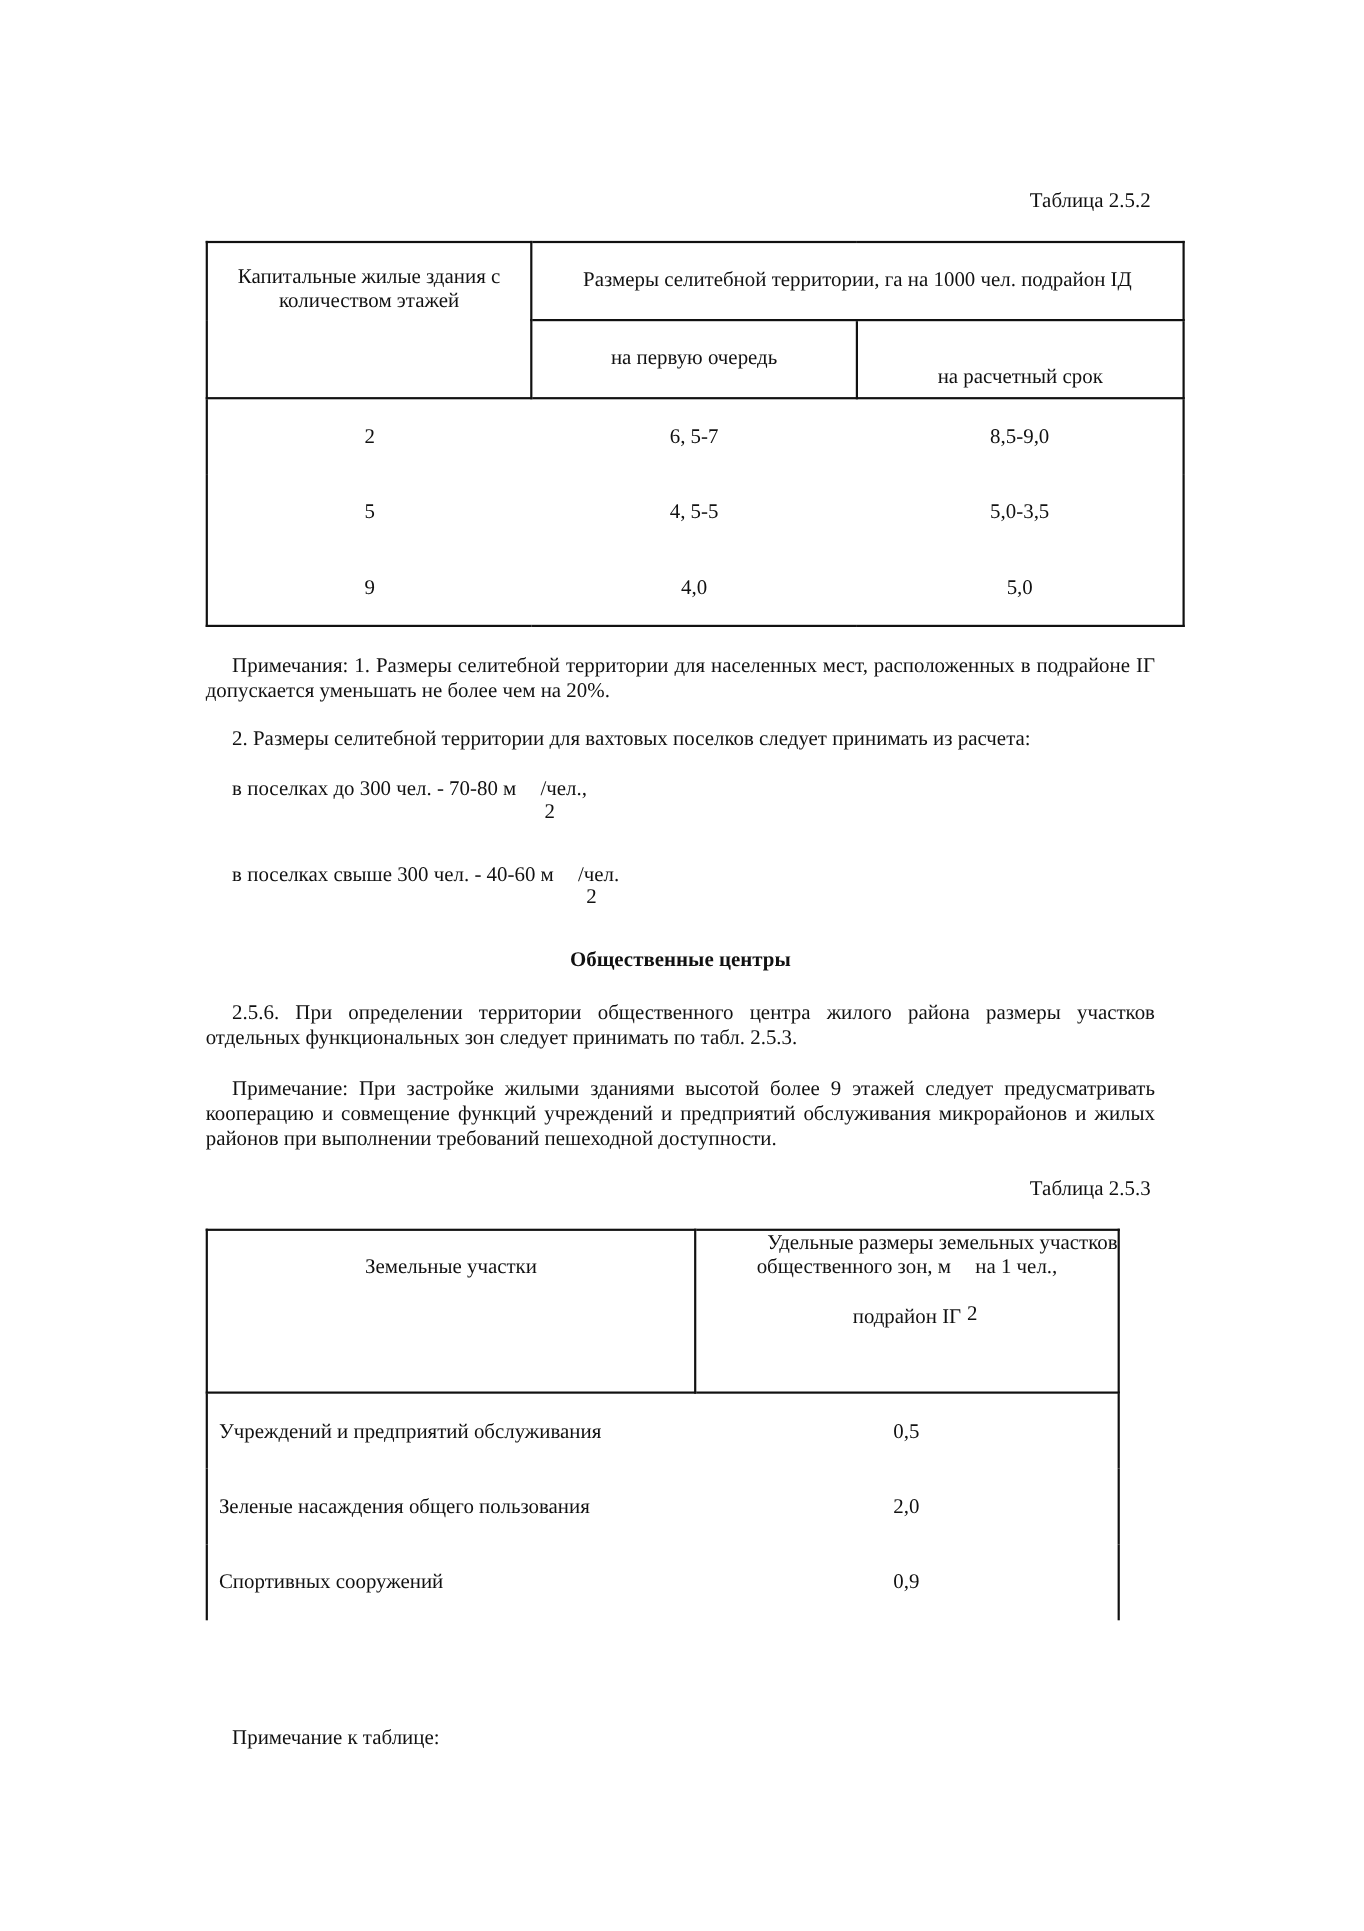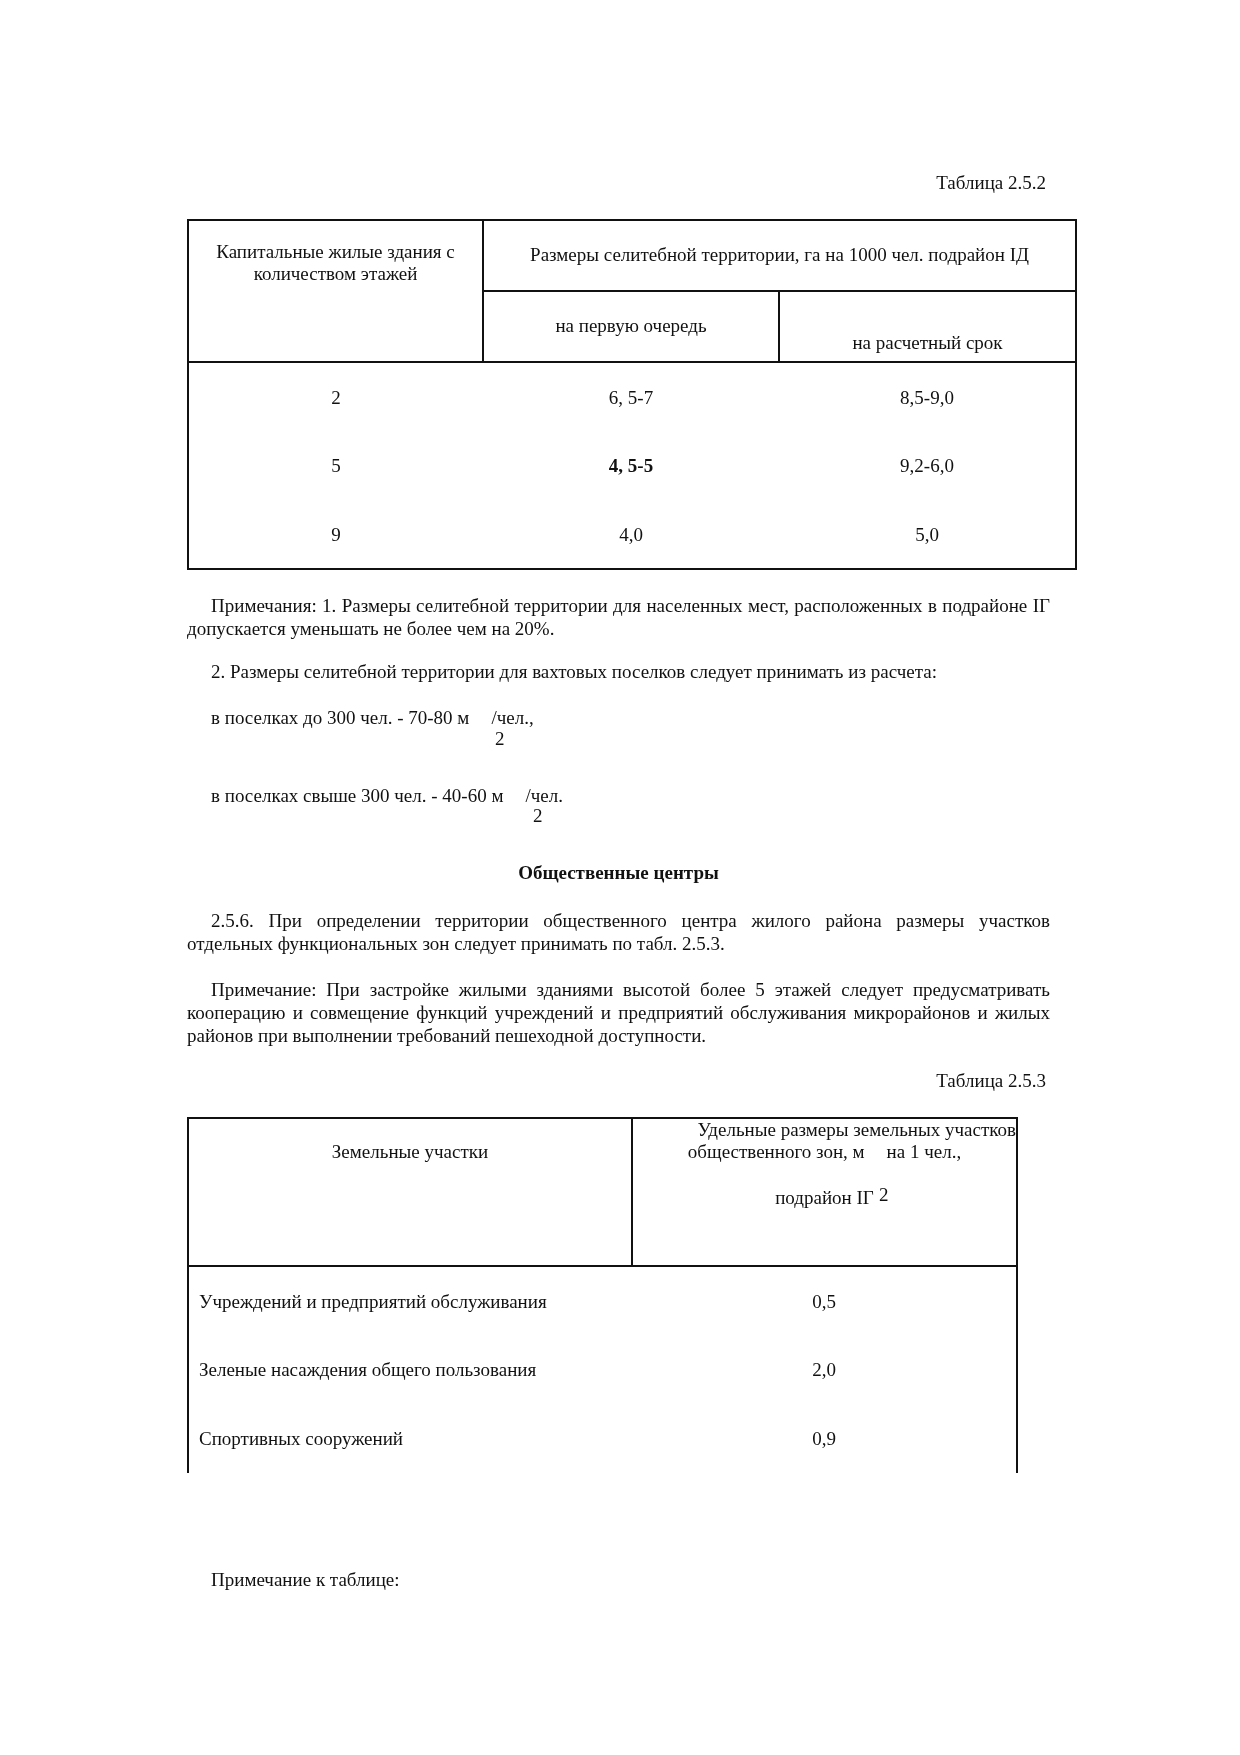--- a/index.html
+++ b/index.html
@@ -58,24 +58,24 @@
         </td>
     <td class="nob" style="border-left:none;">
           <div style="padding-top:24px;">8,5-9,0</div>
         </td>
   </tr>
   <tr style="height:69px;">
     <td class="nob" style="border-right:none;">
           <div style="padding-top:24px;">5</div>
         </td>
     <td class="nob noinner">
-          <div style="padding-top:24px;font-weight:bold;">4, 5-5</div>
+          <div style="padding-top:24px;">4, 5-5</div>
         </td>
     <td class="nob" style="border-left:none;">
-          <div style="padding-top:24px;">9,2-6,0</div>
+          <div style="padding-top:24px;">5,0-3,5</div>
         </td>
   </tr>
   <tr style="height:69px;">
     <td style="border-top:none; border-right:none;">
           <div style="padding-top:24px;">9</div>
         </td>
     <td style="border-top:none; border-left:none; border-right:none;">
           <div style="padding-top:24px;">4,0</div>
         </td>
     <td style="border-top:none; border-left:none;">
@@ -94,21 +94,21 @@
 <div class="sub2" style="left:495px; top:729px;">2</div>
 
 <div class="line" style="left:211px; top:785px;">
   <span>в поселках свыше 300 чел. - 40-60 м</span><span style="display:inline-block; width:22px;"></span><span>/чел.</span>
 </div>
 <div class="sub2" style="left:533px; top:806px;">2</div>
 
 <div class="heading" style="top:862px;">Общественные центры</div>
 
 <div class="para" style="top:909px;">2.5.6. При определении территории общественного центра жилого района размеры участков отдельных функциональных зон следует  принимать по табл. 2.5.3.</div>
-<div class="para" style="top:978px;">Примечание: При застройке жилыми зданиями высотой более  5 этажей следует предусматривать кооперацию и совмещение функций учреждений и предприятий обслуживания микрорайонов и жилых районов при выполнении требований пешеходной доступности.</div>
+<div class="para" style="top:978px;">Примечание: При застройке жилыми зданиями высотой более  9 этажей следует предусматривать кооперацию и совмещение функций учреждений и предприятий обслуживания микрорайонов и жилых районов при выполнении требований пешеходной доступности.</div>
 
 <div class="caption" style="top:1070px;">Таблица 2.5.3</div>
 
 <table class="doc" style="left:187px; top:1117px; width:829px;">
   <colgroup>
       <col style="width:444px">
       <col style="width:385px">
     </colgroup>
   <tbody>
       <tr style="height:148px;">

